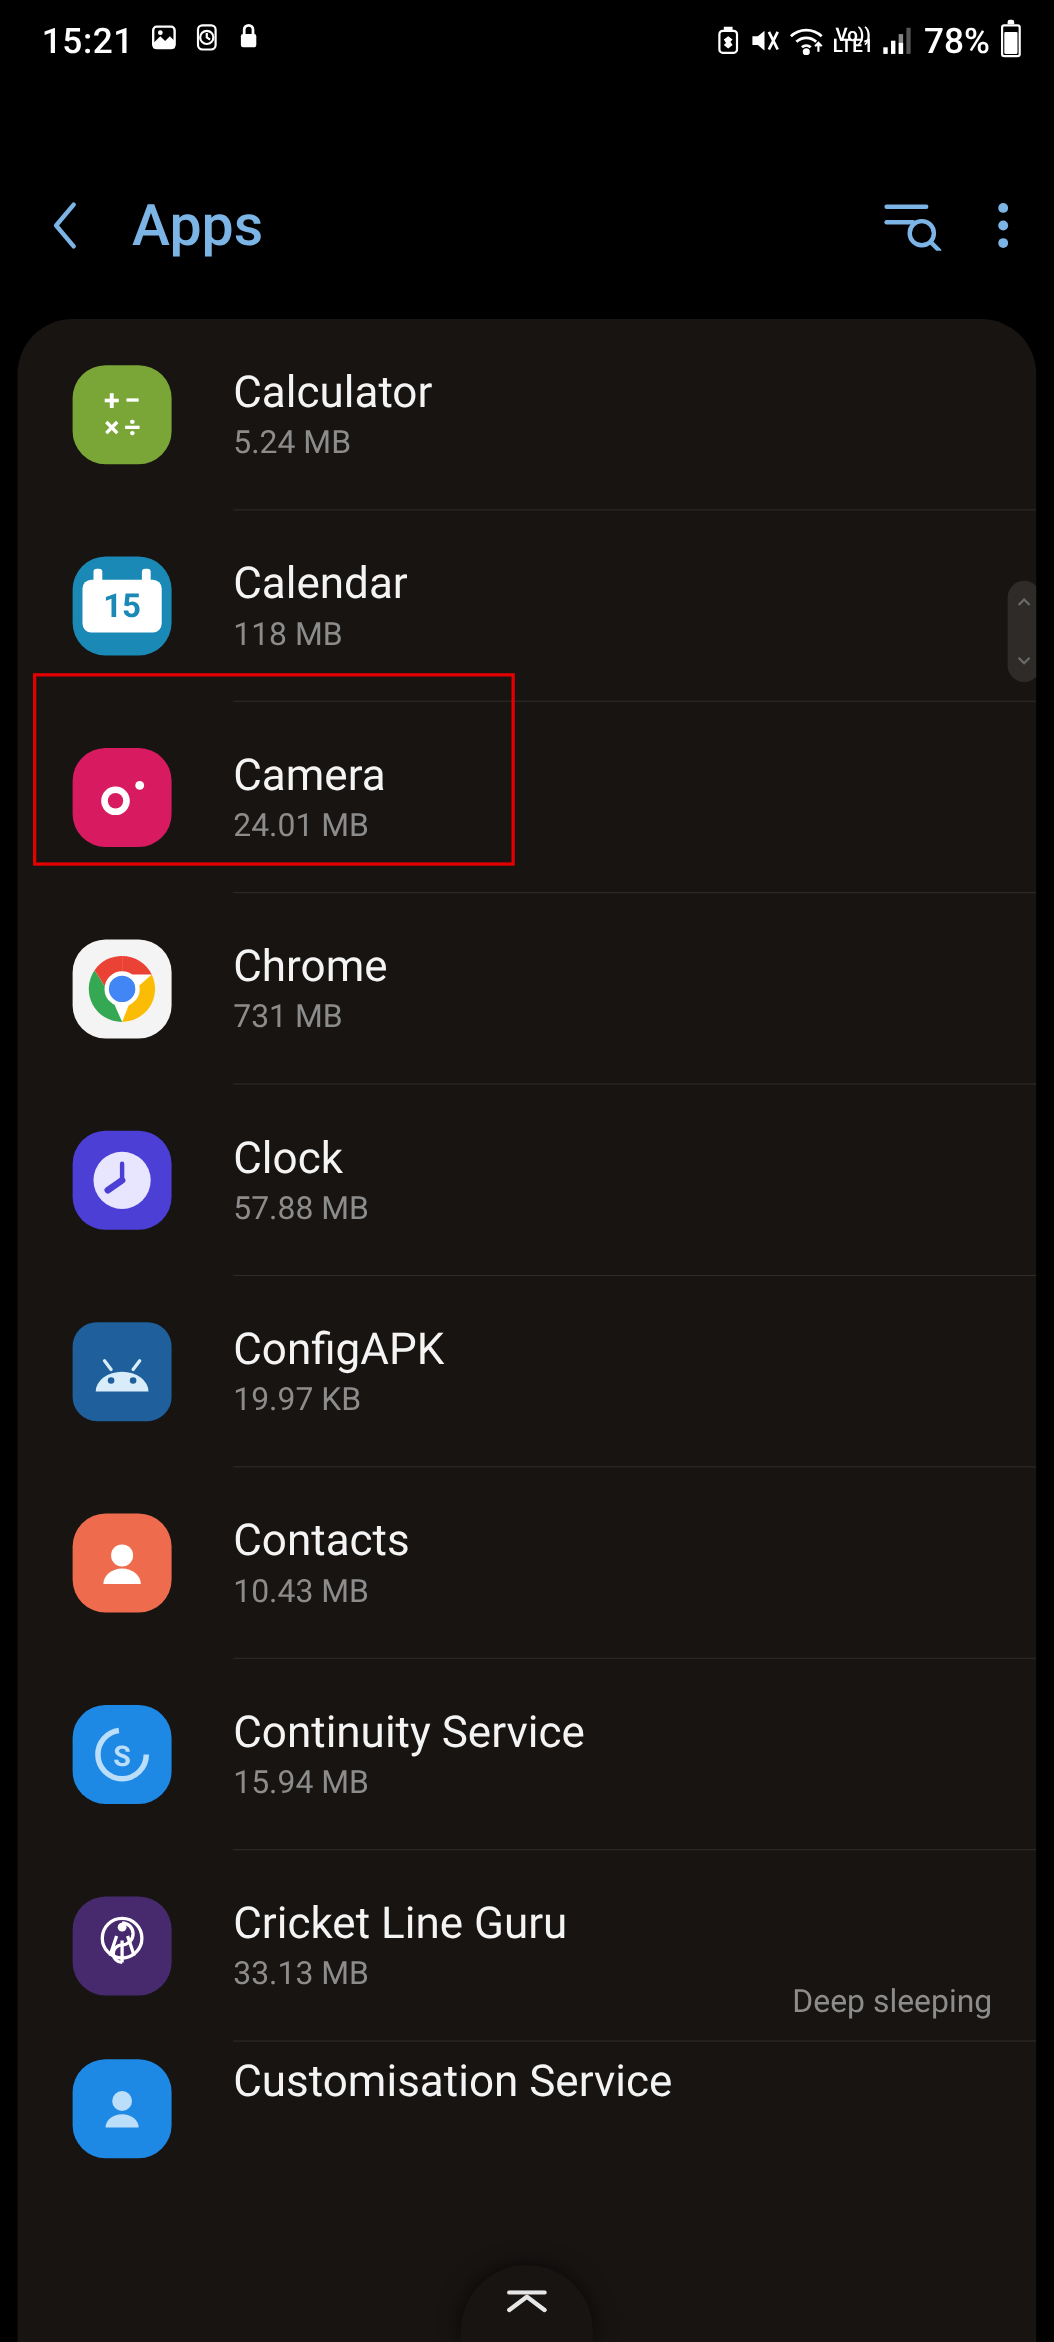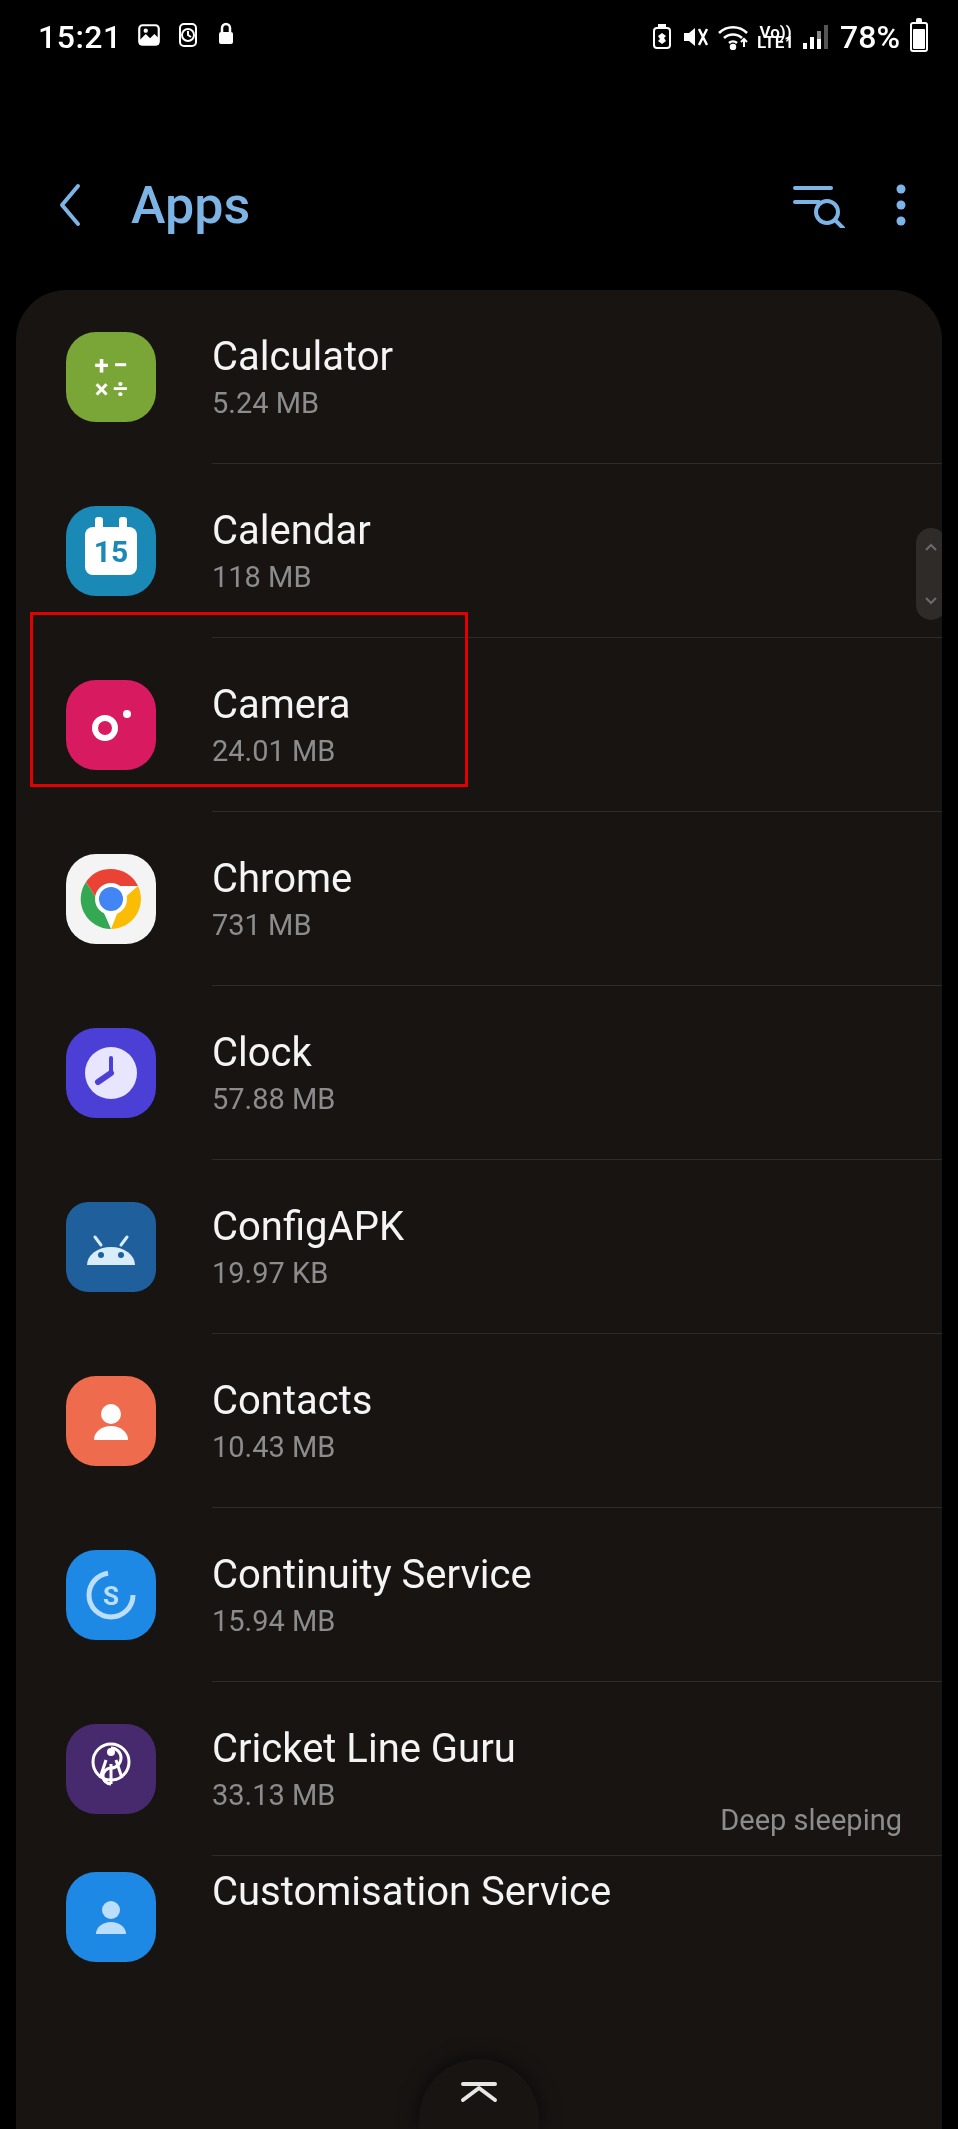--- a/index.html
+++ b/index.html
@@ -44,21 +44,21 @@
   .lte-block {
     display: flex; flex-direction: column; align-items: center;
     font-size: 17px; line-height: 10px; font-weight: 600;
   }
 
   
   .header {
     height: 130px;
     display: flex;
     align-items: center;
-    padding: 0 51px;
+    padding: 0 40px;
     margin-top: 70px;
   }
   .back-btn {
     width: 40px; height: 60px;
     display: flex; align-items: center; justify-content: center;
     color: #7db4e6;
   }
   .header-title {
     color: #7db4e6;
     font-size: 52px;
@@ -184,21 +184,21 @@
   .ic-chrome    { background: #f4f4f4; border-radius: 30px; }
   .ic-clock     { background: #4b3fd6; }
   .ic-configapk { background: #1e5f9c; border-radius: 22px; }
   .ic-contacts  { background: #ee6c4d; }
   .ic-continuity{ background: #1e88e5; }
   .ic-cricket   { background: #472a6e; }
   .ic-custom    { background: #1e88e5; }
 
   .ic-calendar .num {
     background: #fff; color: #1b89b5;
-    width: 52px; height: 48px; border-radius: 8px;
+    width: 72px; height: 48px; border-radius: 8px;
     display: flex; align-items: center; justify-content: center;
     font-size: 30px; font-weight: 700;
     position: relative;
   }
   .ic-calendar .num::before,
   .ic-calendar .num::after {
     content: ""; position: absolute; top: -10px; width: 8px; height: 14px;
     background: #fff; border-radius: 3px;
   }
   .ic-calendar .num::before { left: 10px; }

